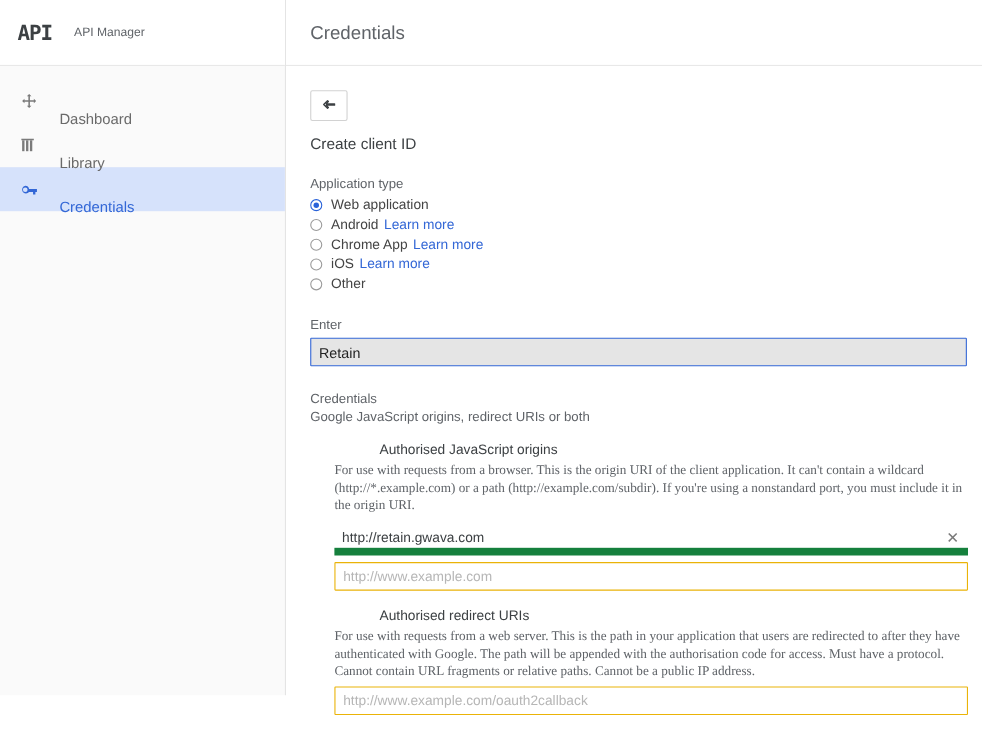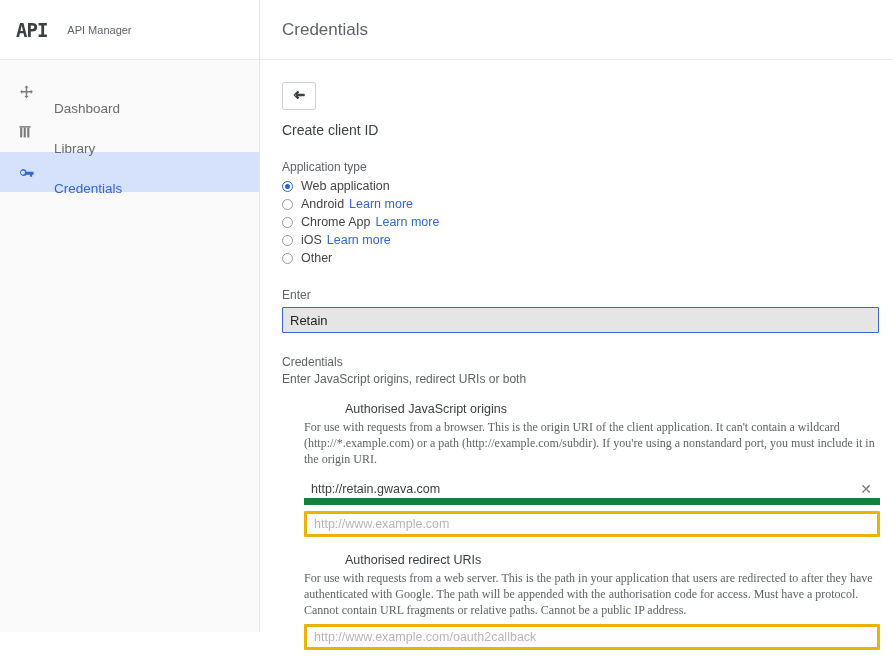--- a/index.html
+++ b/index.html
@@ -227,21 +227,21 @@
     color: #7a7a7a;
     font-size: 14px;
     cursor: pointer;
     padding: 0 4px;
     line-height: 1;
   }
   .uri-input {
     margin-top: 6px;
     width: 576px;
     height: 26px;
-    border: 3px solid #eab308;
+    border: 1px solid #eab308;
     box-sizing: border-box;
     padding: 0 7px;
     font-family: "Liberation Sans", sans-serif;
     font-size: 12.5px;
     color: #222;
     border-radius: 1px;
     outline: none;
     background: #fff;
   }
   .uri-input::placeholder {
@@ -342,21 +342,21 @@
           <span class="radio"></span>
           <span class="radio-label">Other</span>
         </div>
 
       </div>
 
       <div class="field-label">Enter</div>
       <input class="text-input" type="text" value="Retain" style="">
 
       <div class="field-label">Credentials</div>
-      <div class="restrictions-sub">Enter JavaScript origins, redirect URIs or both</div>
+      <div class="restrictions-sub">Google JavaScript origins, redirect URIs or both</div>
 
       <div class="sub-block">
         <div class="sub-title">Authorised JavaScript origins</div>
         <div class="sub-desc">For use with requests from a browser. This is the origin URI of the client application. It can't contain a wildcard (http://*.example.com) or a path (http://example.com/subdir). If you're using a nonstandard port, you must include it in the origin URI.</div>
 
         <div class="uri-row">
           <span class="uri-value">http://retain.gwava.com</span>
           <span class="remove-icon">✕</span>
         </div>
 

